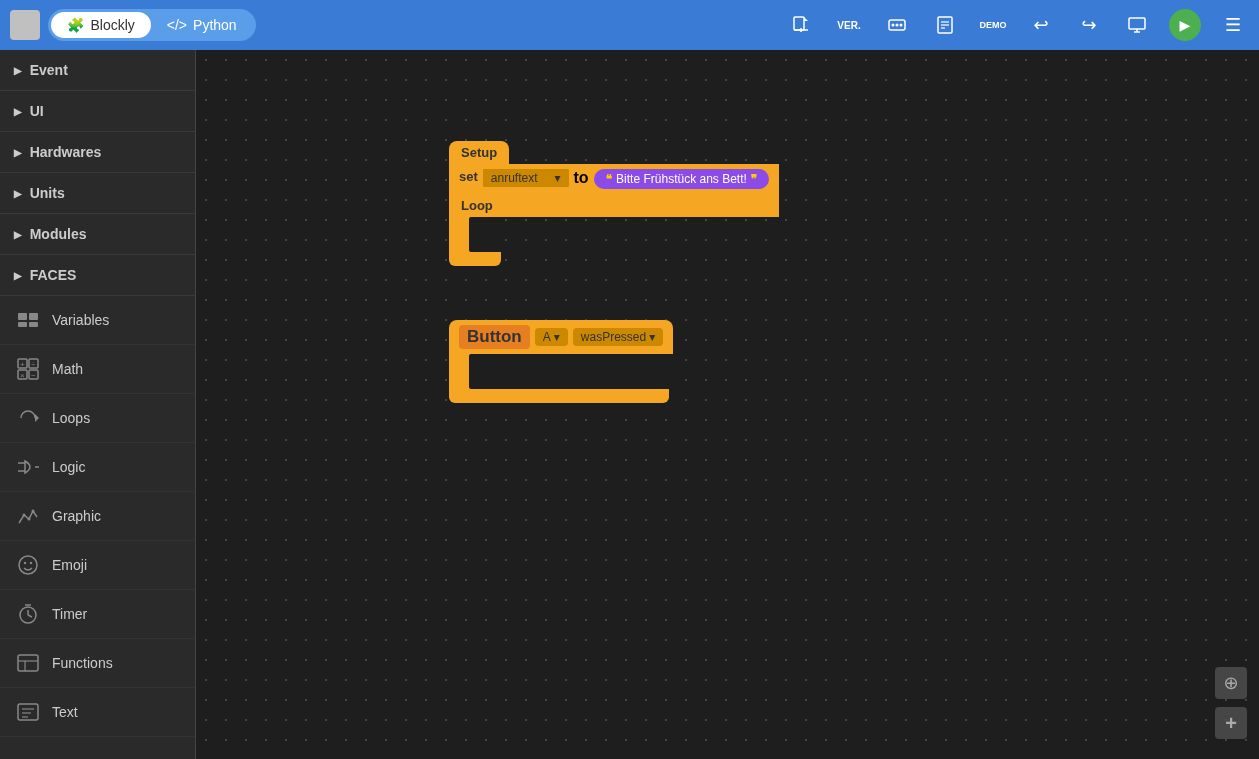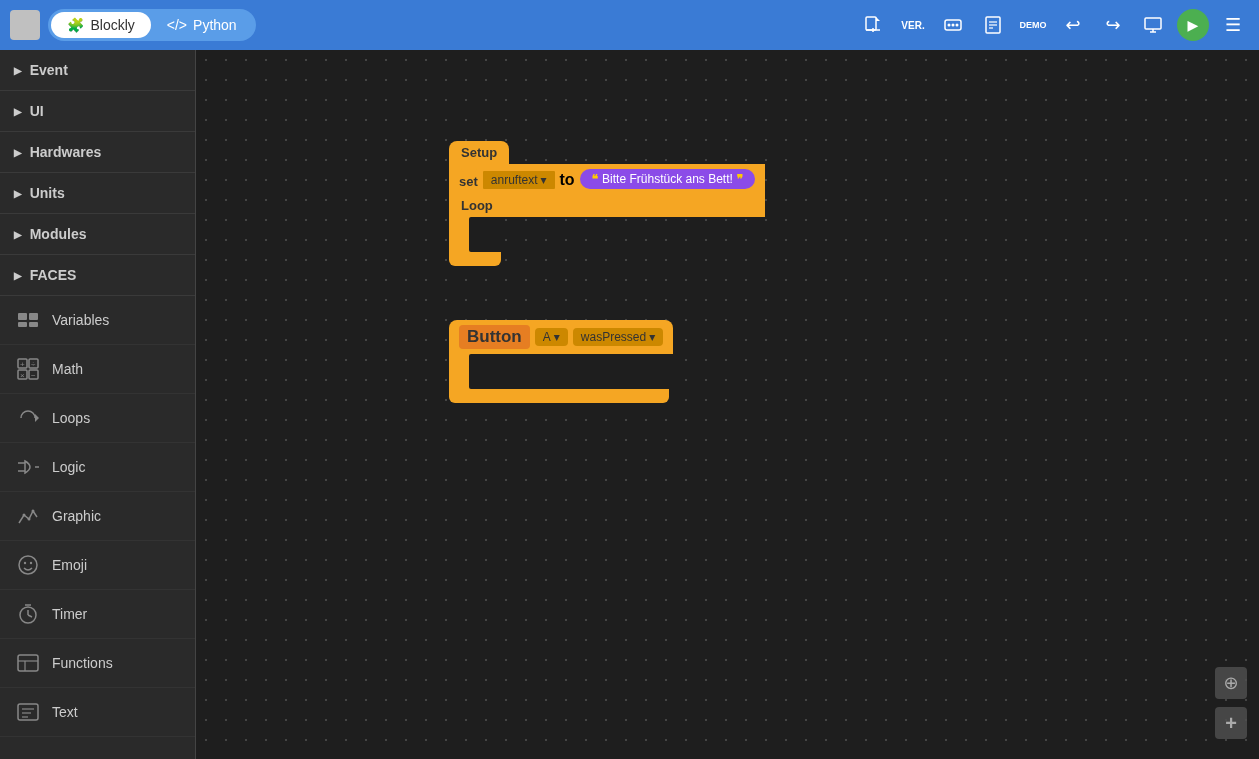--- a/index.html
+++ b/index.html
@@ -41,21 +41,21 @@
       align-items: center;
       gap: 6px;
     }
     .header-tab.active {
       background: white;
       color: #333;
     }
     .header-right {
       display: flex;
       align-items: center;
-      gap: 8px;
+      gap: 16px;
       justify-content: center;
     }
     .header-icon-btn {
       width: 32px; height: 32px;
       display: flex; align-items: center; justify-content: center;
       color: white;
       cursor: pointer;
       font-size: 16px;
       border-radius: 4px;
     }
@@ -358,23 +358,23 @@
     <div class="canvas-dots"></div>
 
     <div class="block-container" style="left:253px; top:91px;">
       
       <div style="display:inline-block; background:#f5a623; border-radius:8px 8px 0 0; padding:4px 12px; font-size:13px; font-weight:bold; color:#333; position:relative;">
         <span>Setup</span>
         
         <div style="position:absolute; bottom:-8px; left:12px; width:16px; height:8px; background:#f5a623; border-radius:0 0 4px 4px; z-index:2;"></div>
       </div>
       
-      <div style="display:flex; align-items:flex-end; gap:5px; background:#f5a623; padding:5px 10px; flex-wrap:nowrap; margin-top:0;">
+      <div style="display:flex; align-items:flex-start; gap:5px; background:#f5a623; padding:5px 10px; flex-wrap:nowrap; margin-top:0;">
         <span style="font-weight:bold; font-size:13px; color:#333;">set</span>
-        <div style="background:#cc8800; border-radius:1px; padding:2px 8px; font-size:12px; color:#333; display:inline-flex; align-items:center; gap:3px;">
+        <div style="background:#cc8800; border-radius:1px; padding:2px 8px; font-size:12px; color:#333; display:inline-flex; align-items:center; gap:17px;">
           <span>anruftext</span>
           <span>▾</span>
         </div>
         <span style="font-size:16px; color:#000000;font-weight:bold;">to</span>
         <div style="background:#8b4be8; border-radius:20px; padding:3px 12px; font-size:12px; color:white; display:inline-flex; align-items:center; gap:4px;">
           <span style="color:#ffcc00; font-weight:bold;">❝</span>
           <span>Bitte Frühstück ans Bett!</span>
           <span style="color:#ffcc00; font-weight:bold;">❞</span>
         </div>
       </div>

